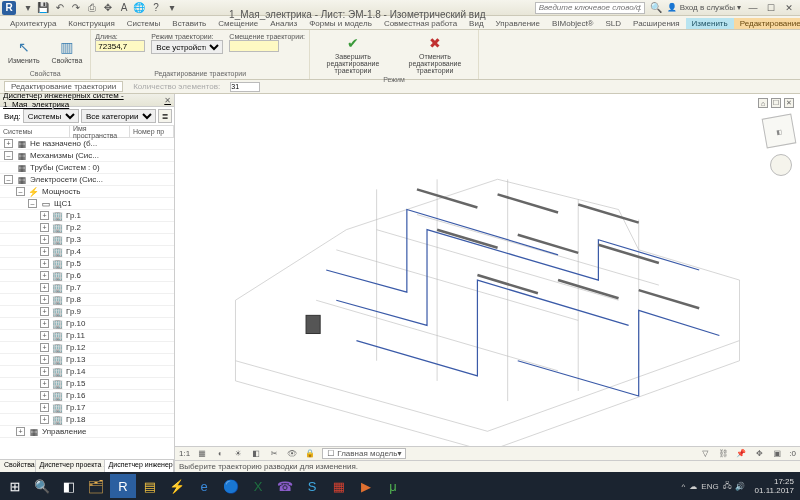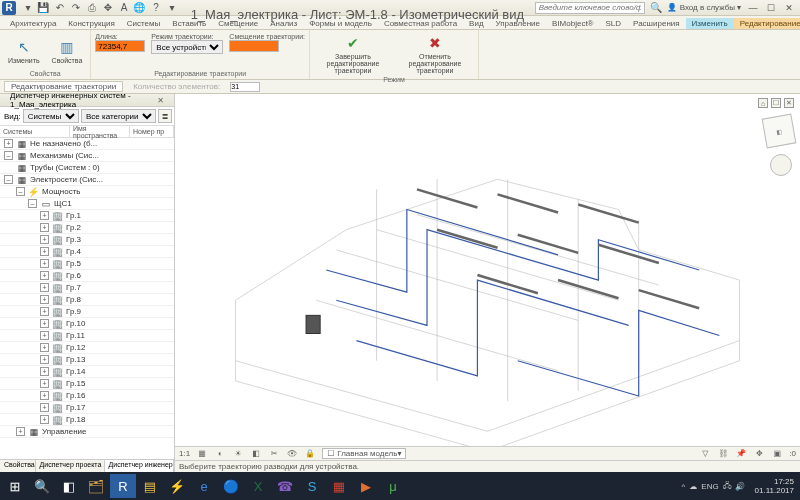--- a/index.html
+++ b/index.html
@@ -2,53 +2,53 @@
 <html><head>
 <meta charset="utf-8">
 <style>
 * { box-sizing: border-box; margin: 0; padding: 0; font-family: "Segoe UI", Tahoma, sans-serif; }
 html, body { width: 800px; height: 500px; overflow: hidden; background: #f0f0e8; font-size: 9px; }
 
 
 .titlebar { height: 16px; background: linear-gradient(#f5f4ec,#e8e6d8); display: flex; align-items: center; padding: 0 2px; border-bottom: 1px solid #ccc9b8; }
 .titlebar .r-logo { width: 14px; height: 14px; background: #2b5fa0; color: #fff; font-weight: bold; font-size: 10px; display:flex; align-items:center; justify-content:center; border-radius:2px; margin-right:4px;}
 .titlebar .qat-icon { width: 14px; height: 12px; display:inline-flex; align-items:center; justify-content:center; color:#555; margin:0 1px; font-size:10px;}
-.titlebar .title-text { flex:1; text-align:center; font-size:13px; color:#555; white-space:nowrap; overflow:hidden; text-overflow:ellipsis;margin-top:13px;}
+.titlebar .title-text { flex:1; text-align:center; font-size:10px; color:#555; white-space:nowrap; overflow:hidden; text-overflow:ellipsis;margin-top:13px;}
 .titlebar .search { width:110px; height:12px; font-size:8px; font-style:italic; color:#aaa; border:1px solid #bbb; padding:0 3px; background:#fff; margin-right:4px;}
 .titlebar .login { font-size:8px; color:#555; margin:0 3px; display:flex; align-items:center; gap:2px;}
 .titlebar .win-btn { width:18px; height:12px; display:inline-flex; align-items:center; justify-content:center; color:#555; font-size:9px;}
 
 
 .tabs { height: 14px; display:flex; align-items:flex-end; background:#f5f4ec; padding-left:4px; border-bottom:1px solid #ccc9b8;}
 .tab { font-size:8px; padding:1px 6px; color:#555; white-space:nowrap; cursor:default;}
 .tab.ctx1 { background:#b8e4f0; color:#225566;}
 .tab.ctx2 { background:#f8d8a0; color:#6a4a10;}
 
 
 .ribbon { height: 50px; background:#f5f4ec; display:flex; border-bottom:1px solid #ccc9b8;}
 .ribbon .panel { display:flex; flex-direction:column; padding:2px 4px; border-right:1px solid #e0ddcc;}
 .ribbon .panel .pbody { flex:1; display:flex; align-items:center; gap:4px;}
 .ribbon .panel .plabel { font-size:7px; text-align:center; color:#666;}
 .ribbon .bigbtn { display:flex; flex-direction:column; align-items:center; padding:2px 4px; gap:1px;}
 .ribbon .bigbtn .ico { width:18px; height:18px; display:flex; align-items:center; justify-content:center; font-size:14px;}
 .ribbon .bigbtn .lbl { font-size:7px; text-align:center; color:#444;}
-.ribbon input[type=text] { width:50px; height:12px; font-size:8px; border:1px solid #bbb; background:#f97316; padding:0 2px;}
+.ribbon input[type=text] { width:50px; height:12px; font-size:8px; border:1px solid #bbb; background:#fef9c3; padding:0 2px;}
 .ribbon select { width:72px; height:14px; font-size:8px; border:1px solid #bbb;}
 .ribbon .lblsmall { font-size:7px; color:#555;}
 
 
 .secbar { height:14px; background:#f5f4ec; border-bottom:1px solid #ccc9b8; display:flex; align-items:center; padding:0 4px; gap:10px;}
 .secbar span { font-size:8px; color:#555;}
 .secbar .tab2 { background:#fff; border:1px solid #ccc9b8; padding:0 6px;}
 .secbar input { width:30px; height:10px; border:1px solid #bbb; font-size:7px;}
 
 
 .main { display:flex; height: calc(500px - 16px - 14px - 50px - 14px - 28px); }
 .sidebar { width:175px; background:#fff; border-right:1px solid #ccc; display:flex; flex-direction:column;}
-.sidebar .hdr { height:13px; background:linear-gradient(#f0f0e8,#e5e4d5); font-size:8px; padding:0 10px; display:flex; align-items:center; justify-content:space-between; border-bottom:1px solid #ccc;}
+.sidebar .hdr { height:13px; background:linear-gradient(#f0f0e8,#e5e4d5); font-size:8px; padding:0 3px; display:flex; align-items:center; justify-content:space-between; border-bottom:1px solid #ccc;text-decoration:underline;}
 .sidebar .hdr .x { font-size:8px; color:#666;}
 .sidebar .row-selects { display:flex; gap:2px; padding:2px; border-bottom:1px solid #ddd;}
 .sidebar .row-selects select, .sidebar .row-selects .btn { font-size:8px; height:14px; border:1px solid #bbb;}
 .sidebar .row-selects select { flex:1;}
 .sidebar .row-selects .btn { width:14px; display:flex; align-items:center; justify-content:center; background:#f5f4ec;}
 .sidebar .cols { height:12px; display:flex; font-size:7px; color:#555; border-bottom:1px solid #ddd;}
 .sidebar .cols div { border-right:1px solid #ddd; padding:0 3px; display:flex; align-items:center;}
 .sidebar .tree { flex:1; overflow-y:auto; font-size:8px; color:#333;}
 .sidebar .node { height:12px; display:flex; align-items:center; padding-left:4px; border-bottom:1px solid #f0f0f0; white-space:nowrap;}
 .sidebar .node .tgl { width:9px; height:9px; border:1px solid #999; display:inline-flex; align-items:center; justify-content:center; font-size:7px; margin-right:3px; color:#555; background:#fff;}
@@ -396,21 +396,21 @@
       <span class="ico">🔒</span>
       <span class="combo">☐ <span style="margin-left:3px">Главная модель</span> ▾</span>
       <div class="sp"></div>
       <span class="ico">▽</span>
       <span class="ico">⛓</span>
       <span class="ico">📌</span>
       <span class="ico">✥</span>
       <span class="ico">▣</span>
       <span>:0</span>
     </div>
-    <div class="promptbar">Выберите траекторию разводки для устройства.</div>
+    <div class="promptbar">Выберите траекторию разводки для изменения.</div>
   </div>
 </div>
 
 <div class="taskbar">
   <div class="tb win">⊞</div>
   <div class="tb">🔍</div>
   <div class="tb">◧</div>
   <div class="tb" style="color:#e8b050">🗂</div>
   <div class="tb" style="background:#2b5fa0">R</div>
   <div class="tb" style="color:#f0c040">▤</div>

